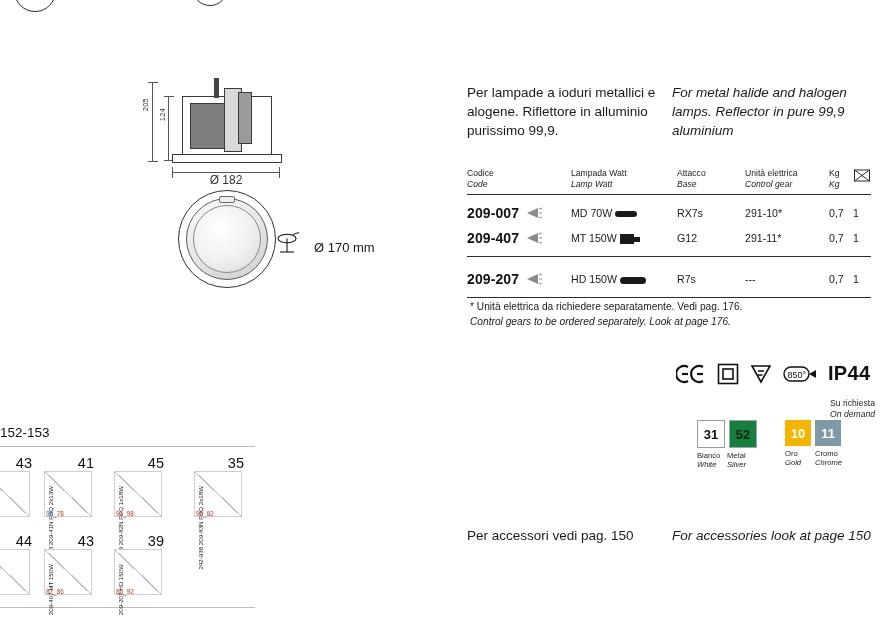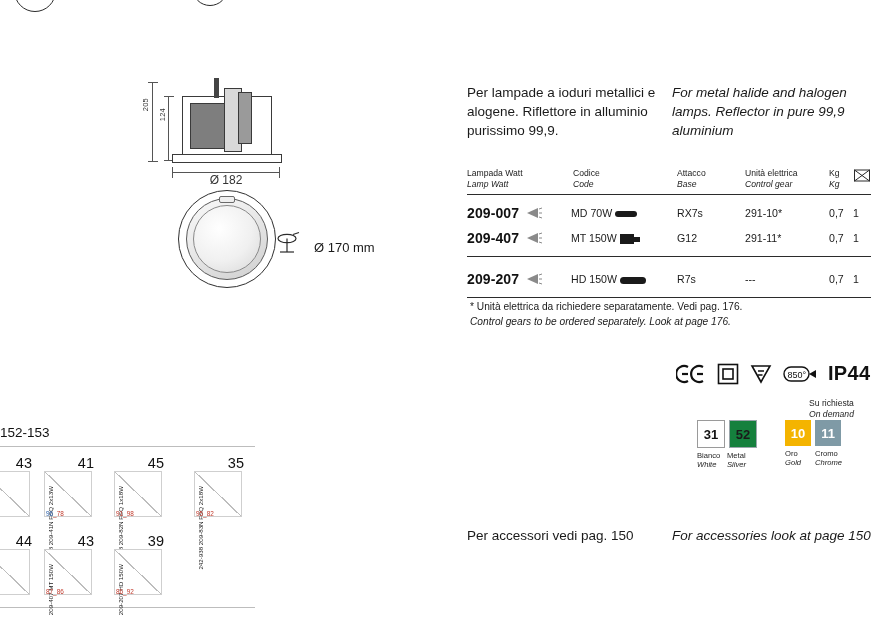--- a/index.html
+++ b/index.html
@@ -340,21 +340,21 @@
     width: 175px;
     font-size: 8.6px;
     color: #222;
   }
   .fin-row { display: flex; gap: 28px; }
   .fin-group { }
   .fin-ondemand {
     position: absolute;
     left: 112px;
     top: 0;
-    text-align: left;
+    text-align: right;
     width: 66px;
     line-height: 1.3;
   }
   .fin-ondemand i { font-style: italic; display: block; }
   .swatches { display: flex; gap: 4px; margin-top: 22px; }
   .sw {
     width: 26px; height: 26px;
     display: flex; align-items: center; justify-content: center;
     font-size: 13px; font-weight: bold;
   }
@@ -497,27 +497,27 @@
 
   <div class="right">
     <div class="descr">
       <div class="col-it">Per lampade a ioduri metallici e alogene. Riflettore in alluminio purissimo 99,9.</div>
       <div class="col-en">For metal halide and halogen lamps. Reflector in pure 99,9 aluminium</div>
     </div>
   </div>
 
   <div class="tbl">
     <div class="tbl-head">
+      <div class="th c1">
+        <span>Codice</span>
+        <i>Code</i>
+      </div>
       <div class="th c2">
         <span>Lampada Watt</span>
         <i>Lamp Watt</i>
-      </div>
-      <div class="th c1">
-        <span>Codice</span>
-        <i>Code</i>
       </div>
       <div class="th c3">
         <span>Attacco</span>
         <i>Base</i>
       </div>
       <div class="th c4">
         <span>Unità elettrica</span>
         <i>Control gear</i>
       </div>
       <div class="th c5">

